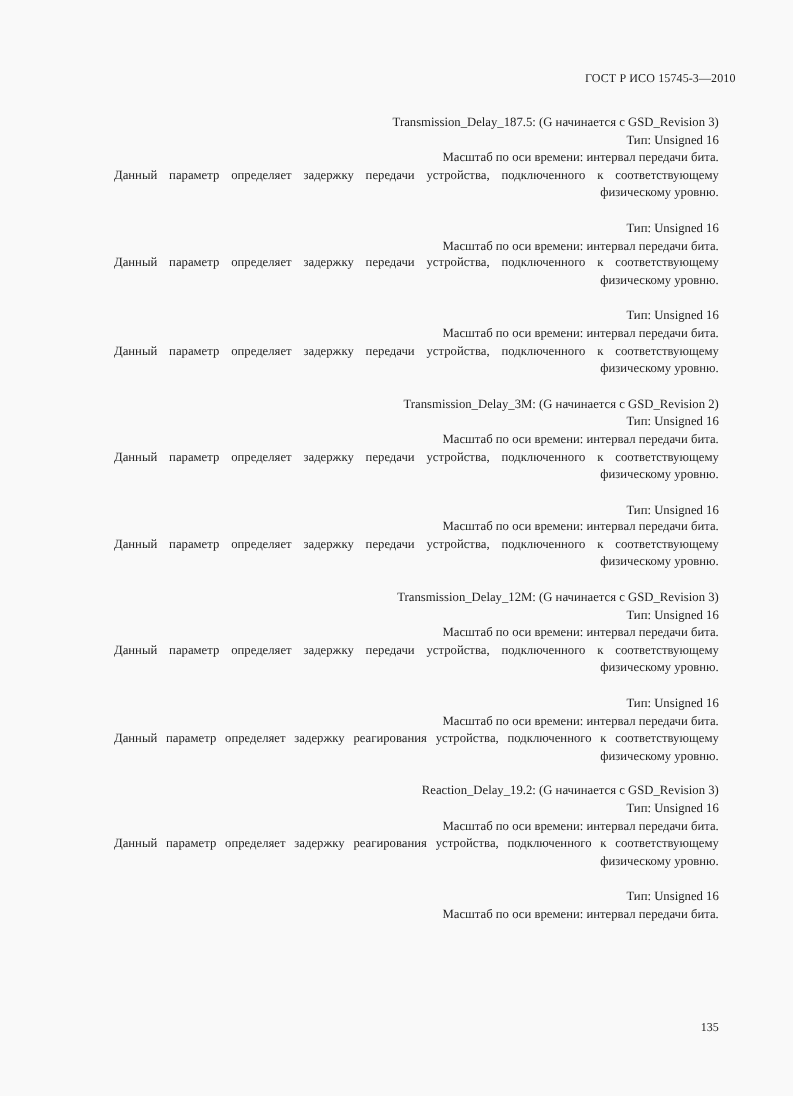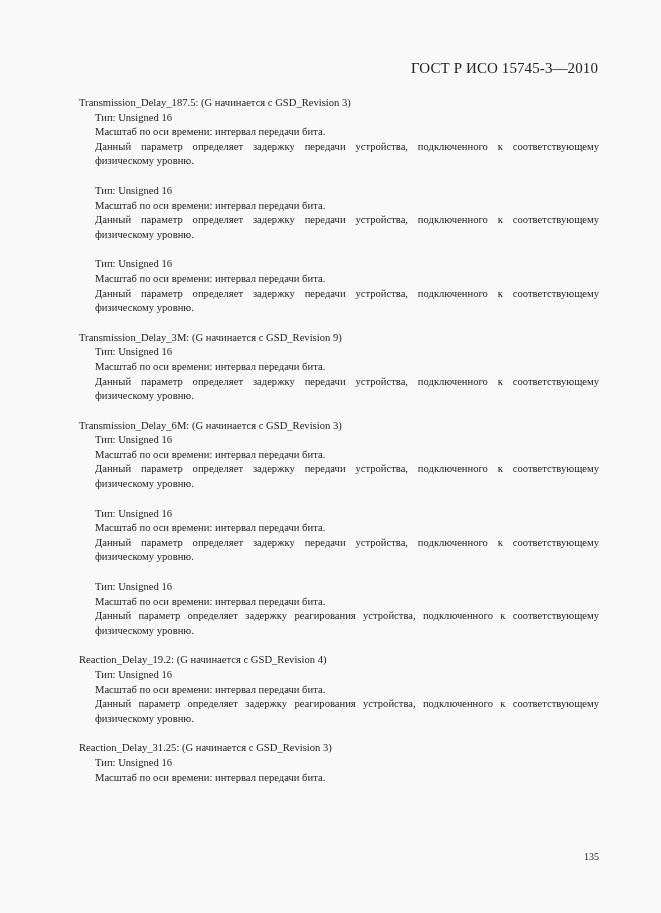--- a/index.html
+++ b/index.html
@@ -5,26 +5,26 @@
   html, body { margin: 0; padding: 0; }
   body {
     width: 661px; height: 913px;
     background: #f9f9f9;
     font-family: "Liberation Serif", "DejaVu Serif", serif;
     color: #222;
     position: relative;
     overflow: hidden;
   }
   .header {
-    position: absolute; top: 60px; right: 63px;
-    font-size: 15px; letter-spacing: 0.1px;
+    position: absolute; top: 60px; right: 48px;
+    font-size: 10px; letter-spacing: 0.1px;
   }
   .content { position: absolute; top: 96px; left: 79px; width: 520px; }
   .entry { margin-bottom: 15px; }
-  .line { font-size: 10.6px; line-height: 14.6px; white-space: nowrap; }
+  .line { font-size: 10.6px; line-height: 14.6px; white-space: nowrap; text-align: right; }
   .ind { padding-left: 16px; }
   .just { text-align: justify; text-align-last: justify; white-space: normal; }
   .page-num { position: absolute; top: 851px; right: 62px; font-size: 10px; }
 </style>
 </head>
 <body>
 
 <div class="header">ГОСТ Р ИСО 15745-3—2010</div>
 
 <div class="content">
@@ -41,52 +41,51 @@
     <div class="line ind just">Данный параметр определяет задержку передачи устройства, подключенного к соответствующему</div>
     <div class="line ind">физическому уровню.</div>
   </div>
   <div class="entry">
     <div class="line ind">Тип: Unsigned 16</div>
     <div class="line ind">Масштаб по оси времени: интервал передачи бита.</div>
     <div class="line ind just">Данный параметр определяет задержку передачи устройства, подключенного к соответствующему</div>
     <div class="line ind">физическому уровню.</div>
   </div>
   <div class="entry">
-    <div class="line">Transmission_Delay_3M: (G начинается с GSD_Revision 9)</div>
-    <div class="line ind">Тип: Unsigned 16</div>
-    <div class="line ind">Масштаб по оси времени: интервал передачи бита.</div>
-    <div class="line ind just">Данный параметр определяет задержку передачи устройства, подключенного к соответствующему</div>
-    <div class="line ind">физическому уровню.</div>
-  </div>
-  <div class="entry">
-    <div class="line">Transmission_Delay_6M: (G начинается с GSD_Revision 3)</div>
+    <div class="line">Transmission_Delay_3M: (G начинается с GSD_Revision 2)</div>
     <div class="line ind">Тип: Unsigned 16</div>
     <div class="line ind">Масштаб по оси времени: интервал передачи бита.</div>
     <div class="line ind just">Данный параметр определяет задержку передачи устройства, подключенного к соответствующему</div>
     <div class="line ind">физическому уровню.</div>
   </div>
   <div class="entry">
     <div class="line ind">Тип: Unsigned 16</div>
     <div class="line ind">Масштаб по оси времени: интервал передачи бита.</div>
     <div class="line ind just">Данный параметр определяет задержку передачи устройства, подключенного к соответствующему</div>
     <div class="line ind">физическому уровню.</div>
   </div>
   <div class="entry">
+    <div class="line">Transmission_Delay_12M: (G начинается с GSD_Revision 3)</div>
+    <div class="line ind">Тип: Unsigned 16</div>
+    <div class="line ind">Масштаб по оси времени: интервал передачи бита.</div>
+    <div class="line ind just">Данный параметр определяет задержку передачи устройства, подключенного к соответствующему</div>
+    <div class="line ind">физическому уровню.</div>
+  </div>
+  <div class="entry">
     <div class="line ind">Тип: Unsigned 16</div>
     <div class="line ind">Масштаб по оси времени: интервал передачи бита.</div>
     <div class="line ind just">Данный параметр определяет задержку реагирования устройства, подключенного к соответствующему</div>
     <div class="line ind">физическому уровню.</div>
   </div>
   <div class="entry">
-    <div class="line">Reaction_Delay_19.2: (G начинается с GSD_Revision 4)</div>
+    <div class="line">Reaction_Delay_19.2: (G начинается с GSD_Revision 3)</div>
     <div class="line ind">Тип: Unsigned 16</div>
     <div class="line ind">Масштаб по оси времени: интервал передачи бита.</div>
     <div class="line ind just">Данный параметр определяет задержку реагирования устройства, подключенного к соответствующему</div>
     <div class="line ind">физическому уровню.</div>
   </div>
   <div class="entry">
-    <div class="line">Reaction_Delay_31.25: (G начинается с GSD_Revision 3)</div>
     <div class="line ind">Тип: Unsigned 16</div>
     <div class="line ind">Масштаб по оси времени: интервал передачи бита.</div>
   </div>
 </div>
 
 <div class="page-num">135</div>
 
 </body></html>

